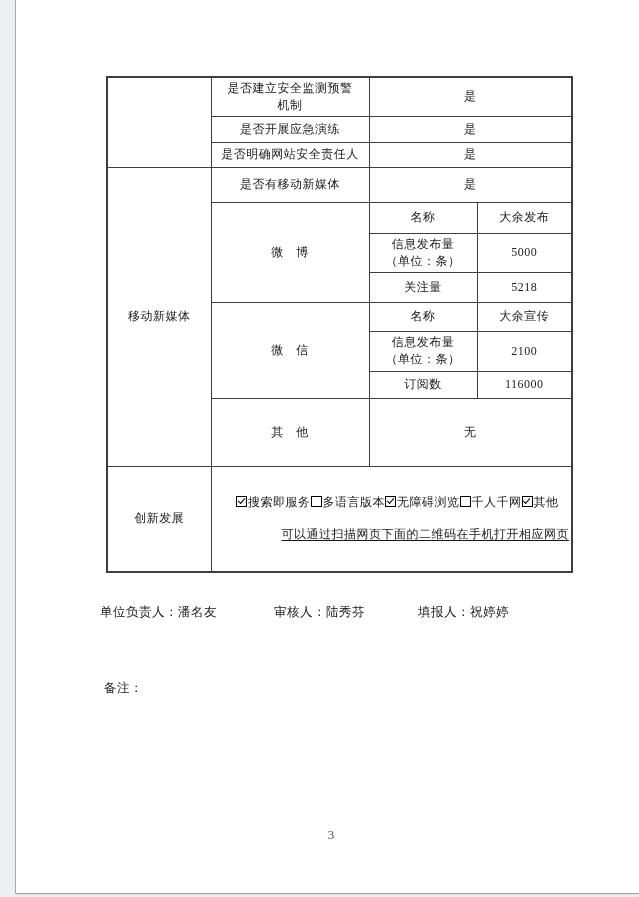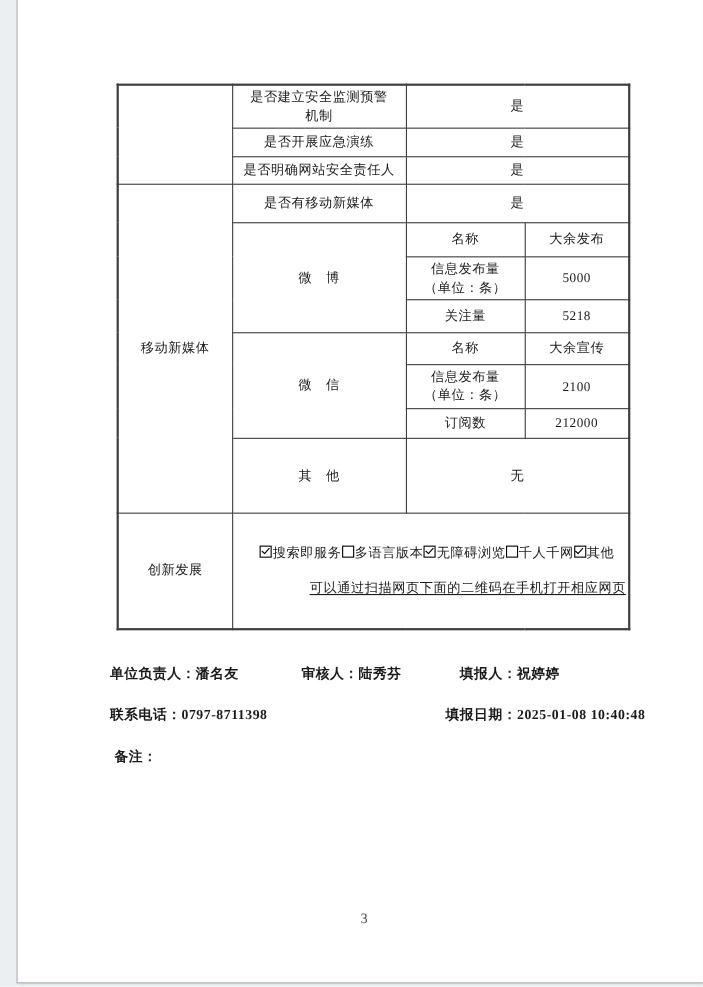--- a/index.html
+++ b/index.html
@@ -39,21 +39,21 @@
     border:1.5px solid #000; position:relative;
     vertical-align:-1px; margin:0 1px 0 0; background:#fff;
   }
   .cb.checked::after {
     content:""; position:absolute; left:0.5px; top:1px;
     width:6px; height:3px;
     border-left:1.6px solid #000; border-bottom:1.6px solid #000;
     transform:rotate(-48deg);
   }
   .f-item {
-    position:absolute; font-weight:700; font-size:12.5px;
+    position:absolute; font-weight:400; font-size:12.5px;
     letter-spacing:0.5px; line-height:17px; white-space:nowrap;
   }
   .page-number {
     position:absolute; left:0; right:0; top:827px;
     text-align:center; font-size:13px; color:#454c57;
   }
 </style>
 </head>
 <body>
 
@@ -105,39 +105,37 @@
       <td>名称</td>
       <td>大余宣传</td>
     </tr>
     <tr style="height:40px">
       <td>信息发布量
 （单位：条）</td>
       <td>2100</td>
     </tr>
     <tr style="height:27px">
       <td>订阅数</td>
-      <td>212000</td>
+      <td>116000</td>
     </tr>
     <tr style="height:68px">
       <td>其　他</td>
       <td colspan="2">无</td>
     </tr>
     <tr style="height:106px">
       <td>创新发展</td>
       <td colspan="3" class="inno-cell">
         <div class="inno-line1"><span class="cb checked"></span><span>搜索即服务</span><span class="cb"></span><span>多语言版本</span><span class="cb checked"></span><span>无障碍浏览</span><span class="cb"></span><span>千人千网</span><span class="cb checked"></span><span>其他</span></div>
         <div class="inno-note">可以通过扫描网页下面的二维码在手机打开相应网页</div>
       </td>
     </tr>
   </tbody>
     </table>
 
   <div class="f-item" style="left:84px;top:604px"><span>单位负责人：</span><span>潘名友</span></div>
   <div class="f-item" style="left:258px;top:604px"><span>审核人：</span><span>陆秀芬</span></div>
   <div class="f-item" style="left:402px;top:604px"><span>填报人：</span><span>祝婷婷</span></div>
 
-  <div class="f-item" style="left:84px;top:642px"><span>联系电话：</span><span>0797-8711398</span></div>
-  <div class="f-item" style="left:389px;top:642px"><span>填报日期：</span><span>2025-01-08 10:40:48</span></div>
 
   <div class="f-item" style="left:88px;top:680px"><span>备注：</span></div>
 
   <div class="page-number">3</div>
 </div>
 
 </body></html>

